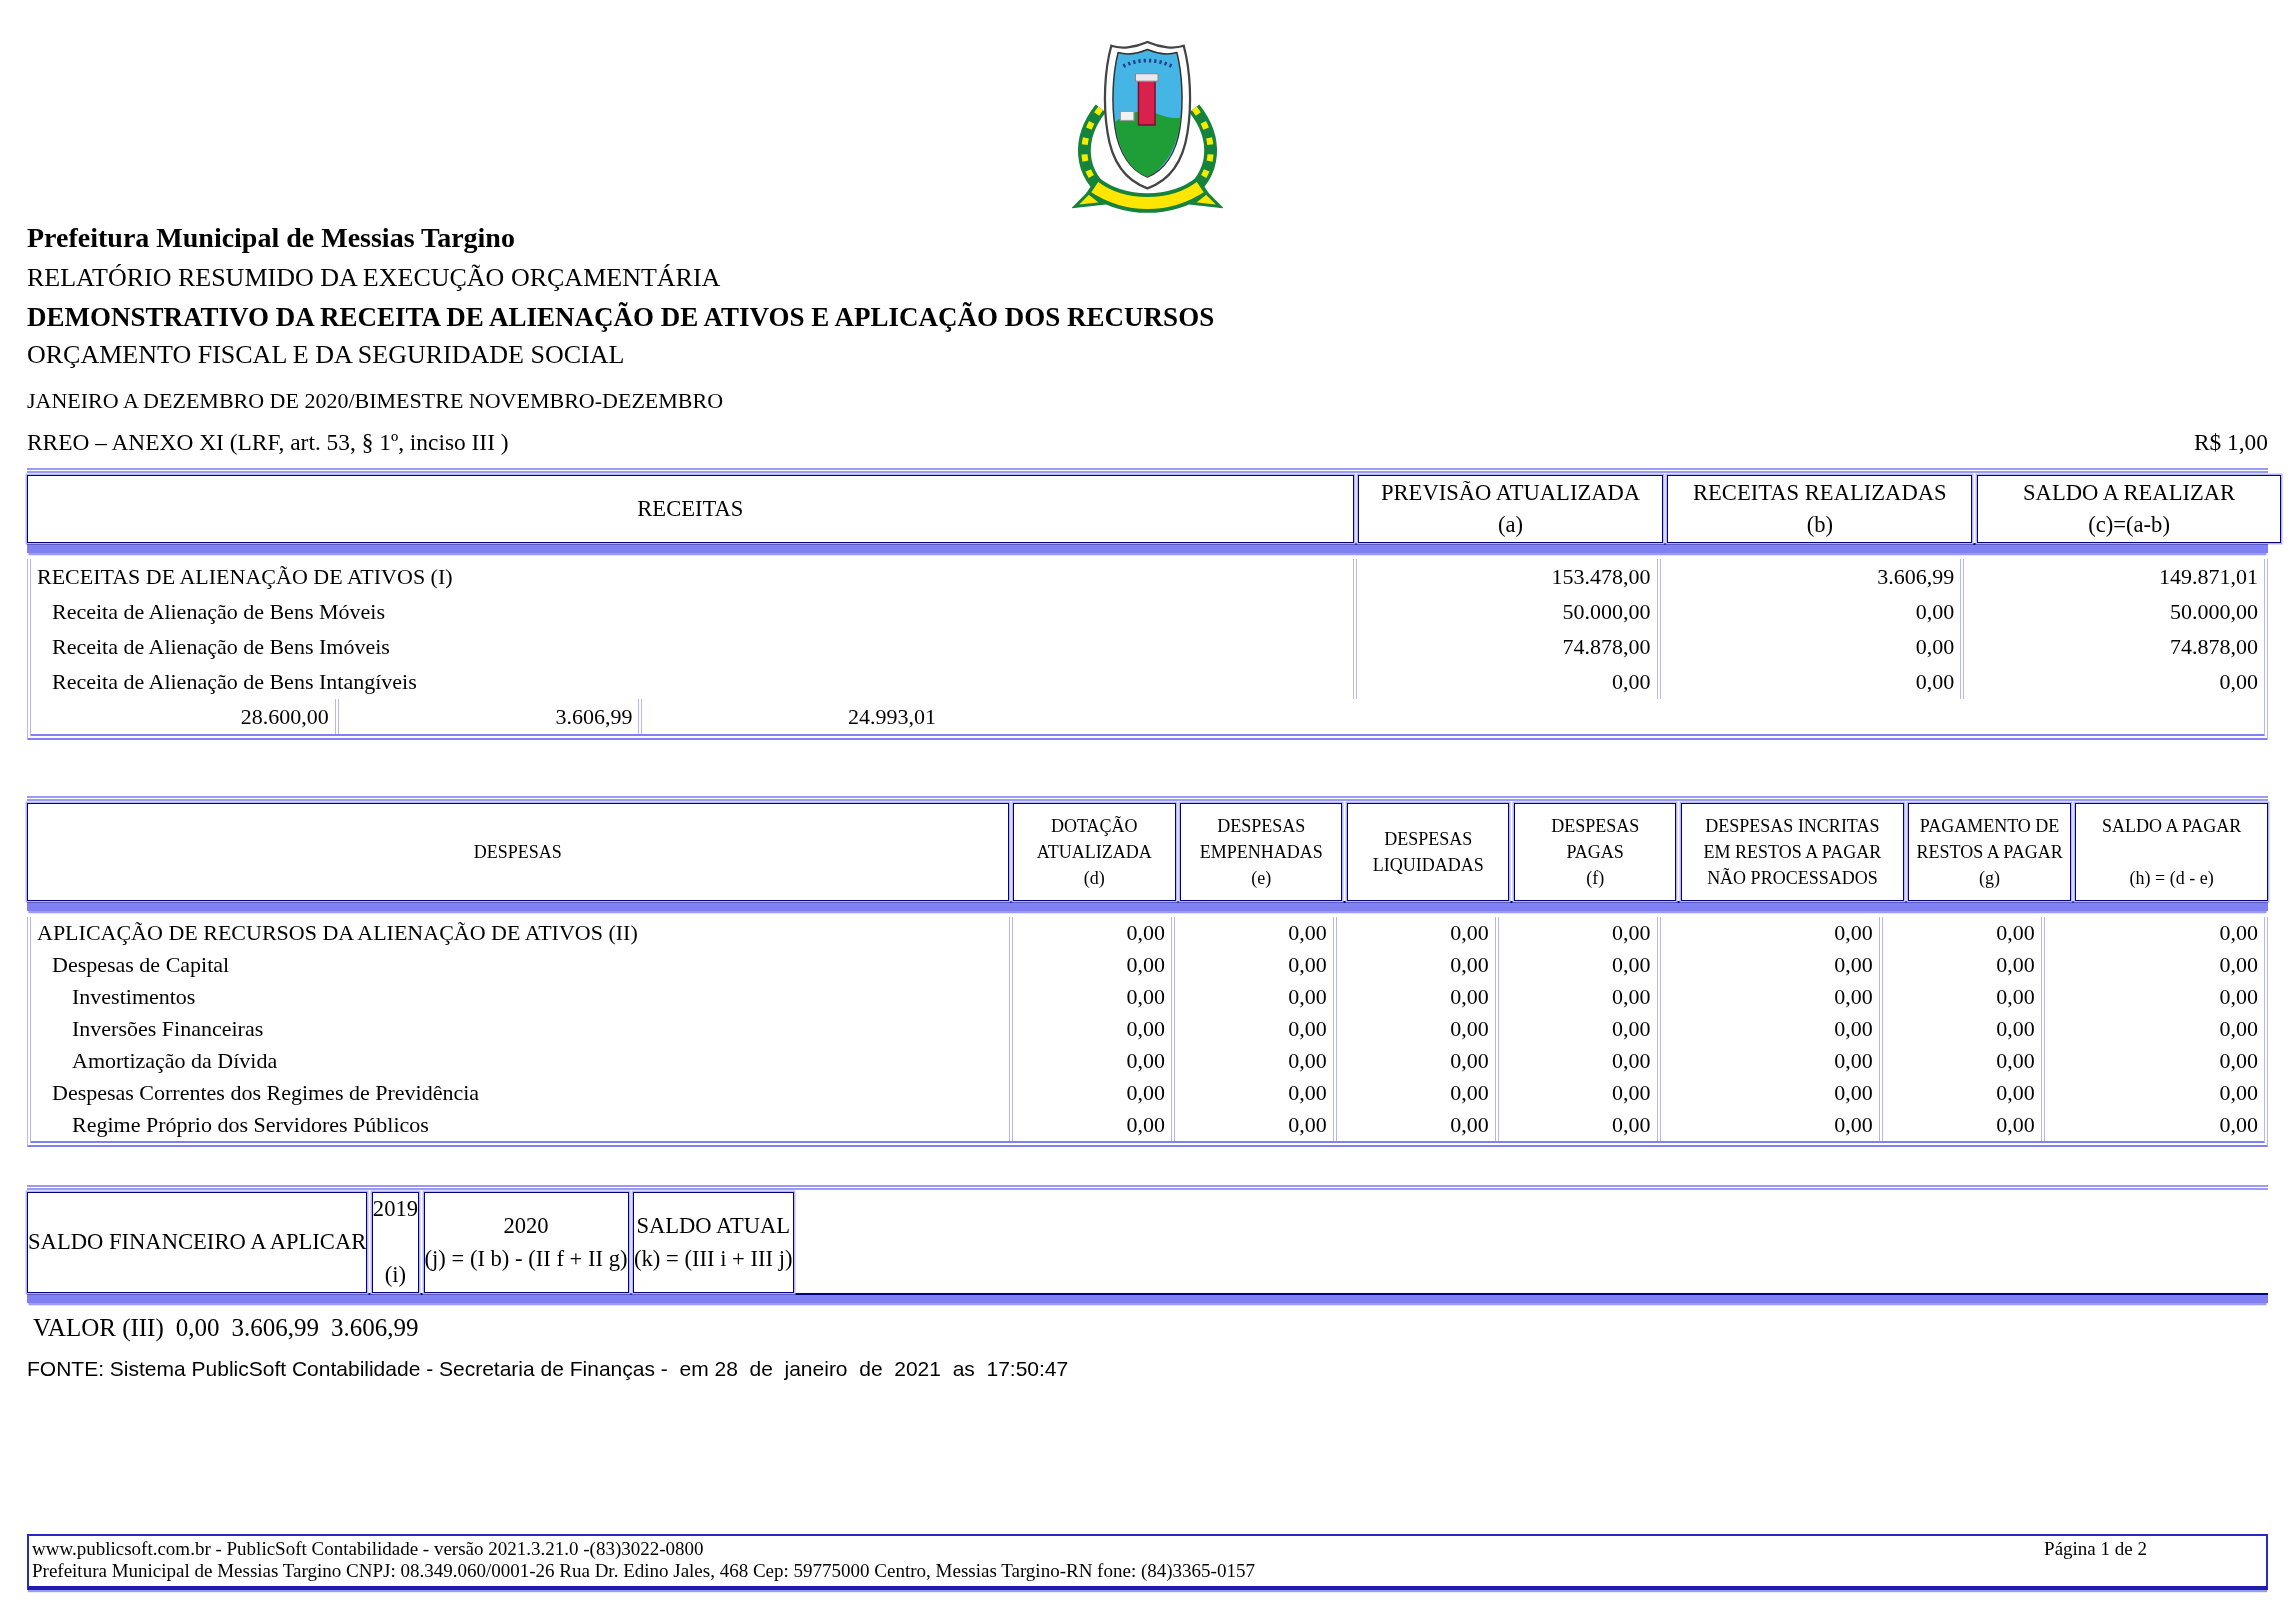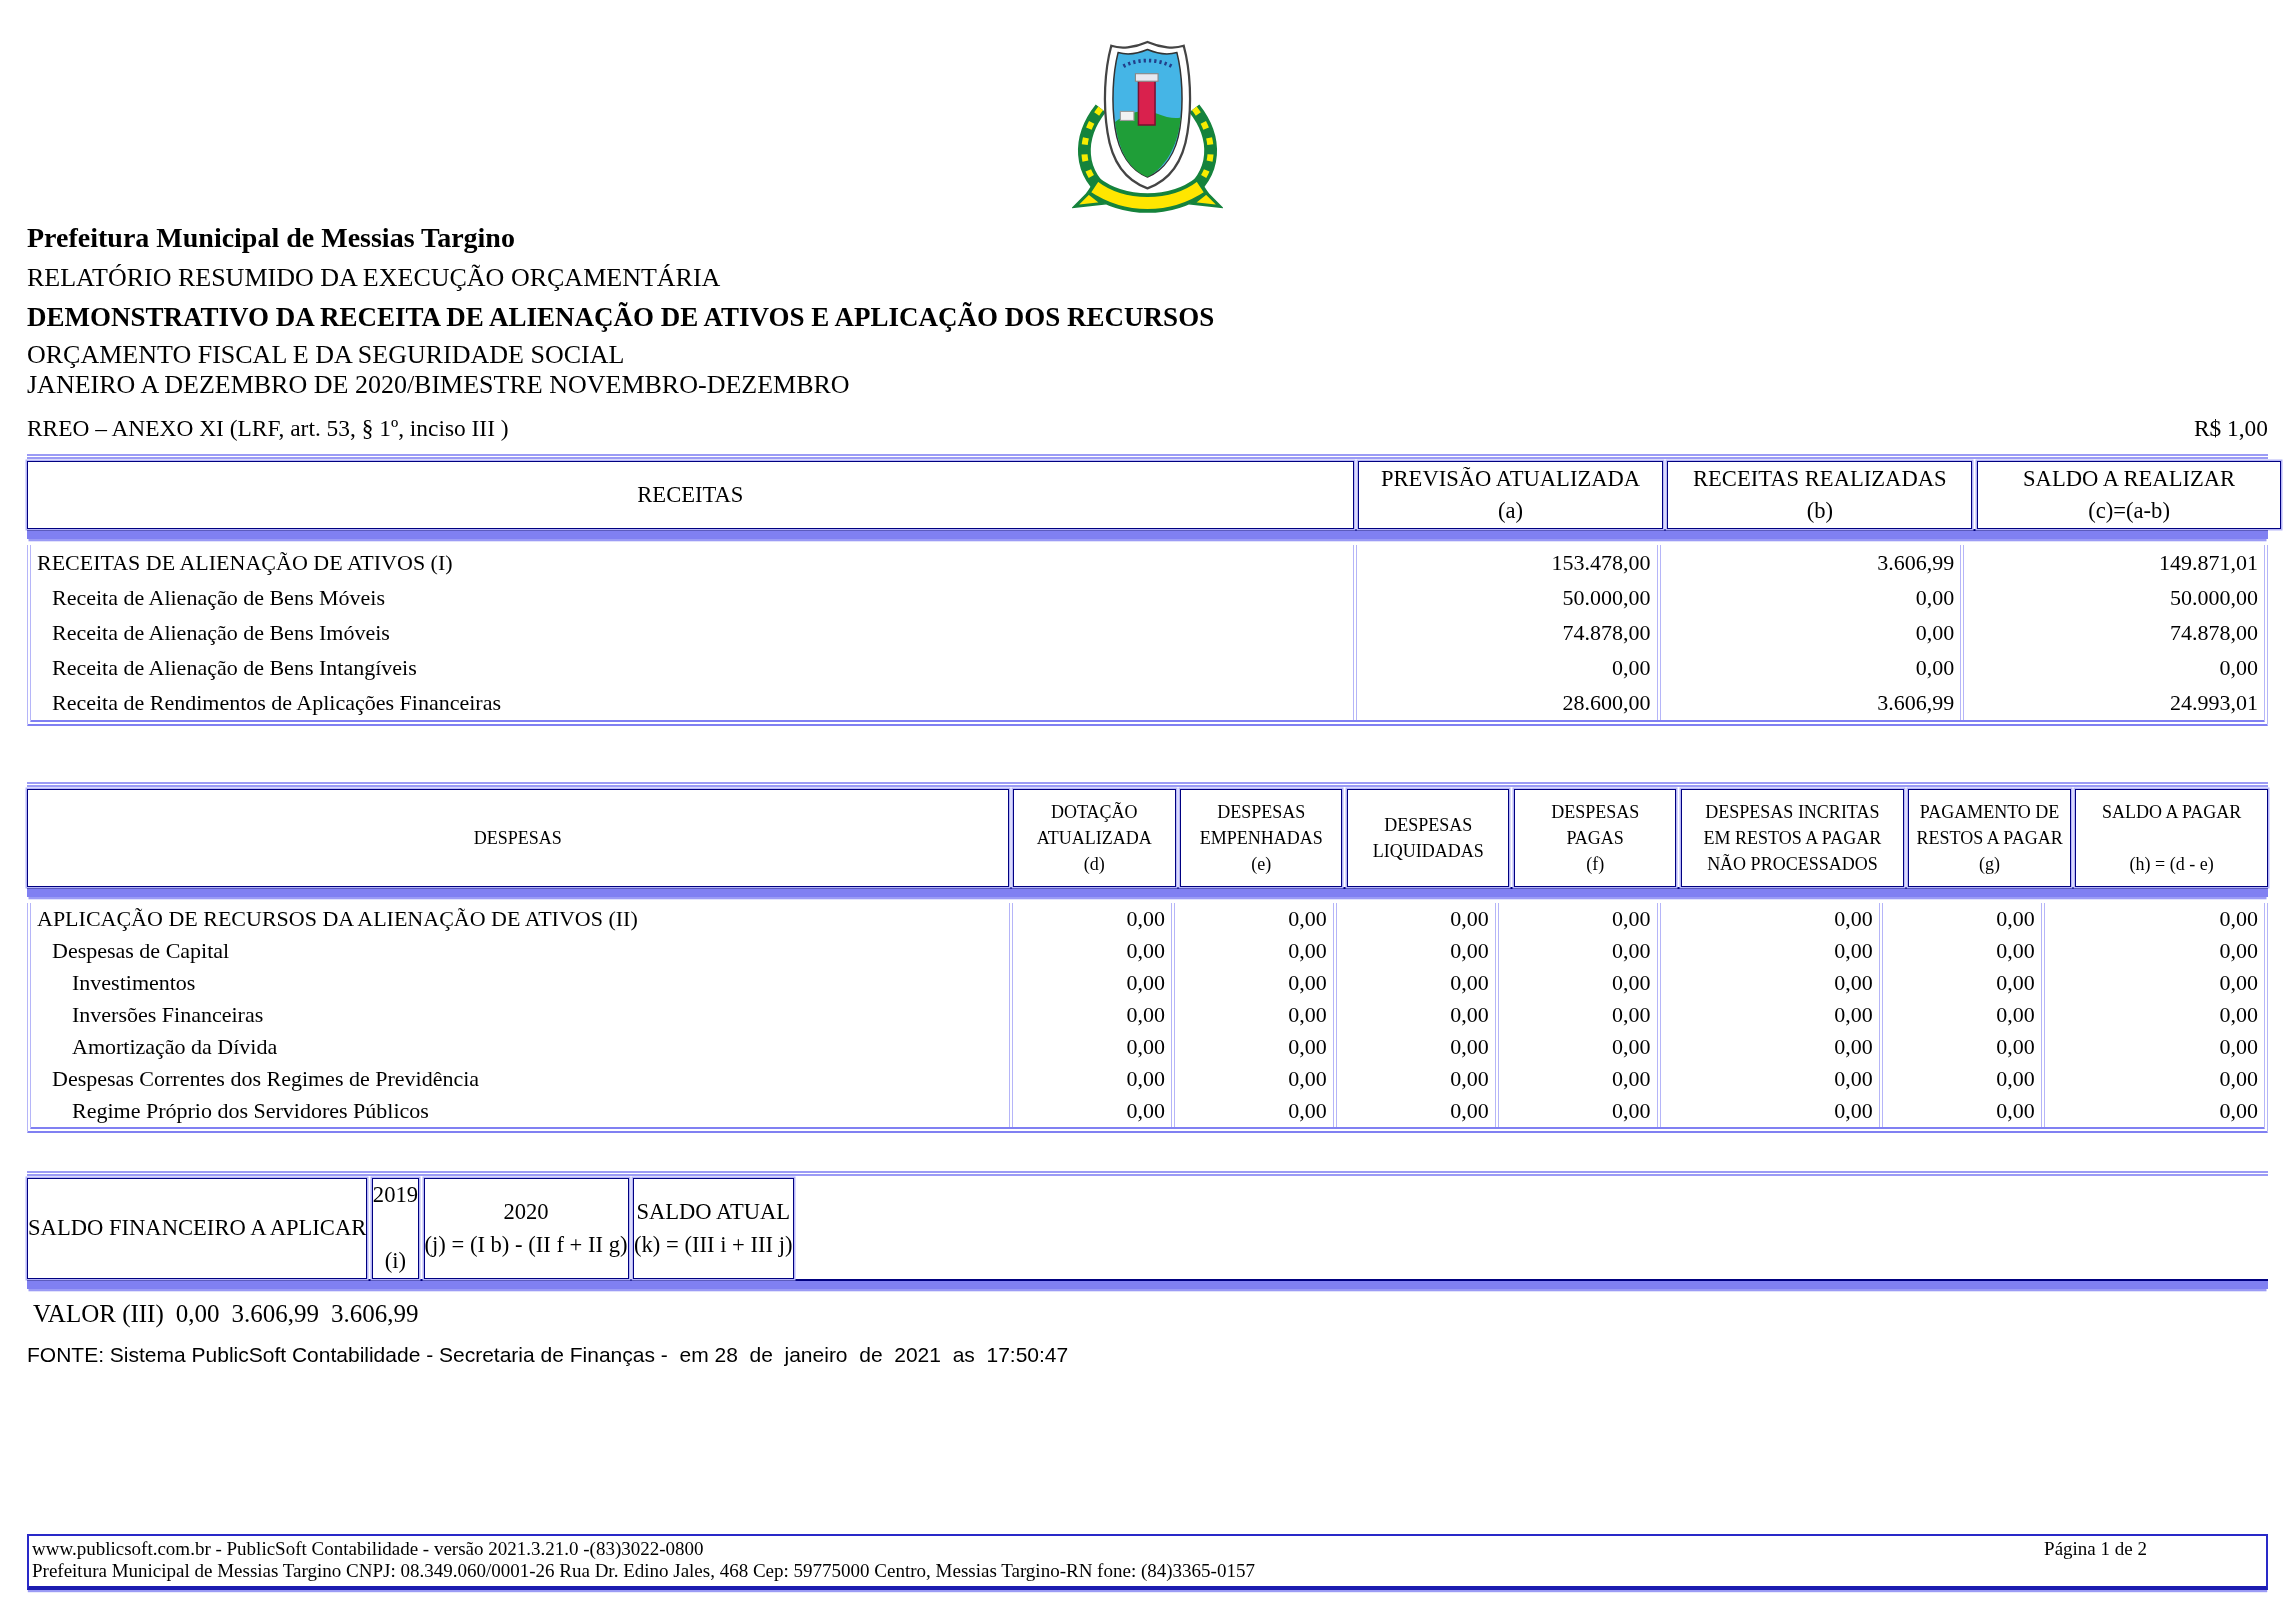--- a/index.html
+++ b/index.html
@@ -12,21 +12,21 @@
   }
   .page { padding:0 27px; }
 
   
   .hdr { }
   .crest { display:block; margin:39px auto 0; }
   .org    { font-size:28px; font-weight:bold; margin-top:7.5px; }
   .report { font-size:26px; margin-top:9px; }
   .title  { font-size:27px; font-weight:bold; margin-top:9px; }
   .subtitle { font-size:26px; margin-top:7.5px; }
-  .period { font-size:26px; }
+  .period { font-size:22px; margin-top:18px; }
 
   .meta { display:flex; justify-content:space-between; font-size:23.4px; margin-top:15px; }
 
   
   .tbl { width:100%; }
   .thead {
     display:flex; gap:4.5px;
     border-top:5.3px double #9b9bf5;
     padding-top:2.3px;
   }
@@ -154,21 +154,20 @@
         <div class="td num c-num">0,00</div>
         <div class="td num c-num">74.878,00</div>
       </div>
       <div class="trow">
         <div class="td c-label ind1">Receita de Alienação de Bens Intangíveis</div>
         <div class="td num c-num">0,00</div>
         <div class="td num c-num">0,00</div>
         <div class="td num c-num">0,00</div>
       </div>
       <div class="trow">
-        <div class="td c-label ind1">Receita de Rendimentos de Aplicações Financeiras</div>
         <div class="td num c-num">28.600,00</div>
         <div class="td num c-num">3.606,99</div>
         <div class="td num c-num">24.993,01</div>
       </div>
     </div>
   </div>
 
   <div class="tbl dt">
     <div class="thead">
       <div class="th c-label">DESPESAS</div>

